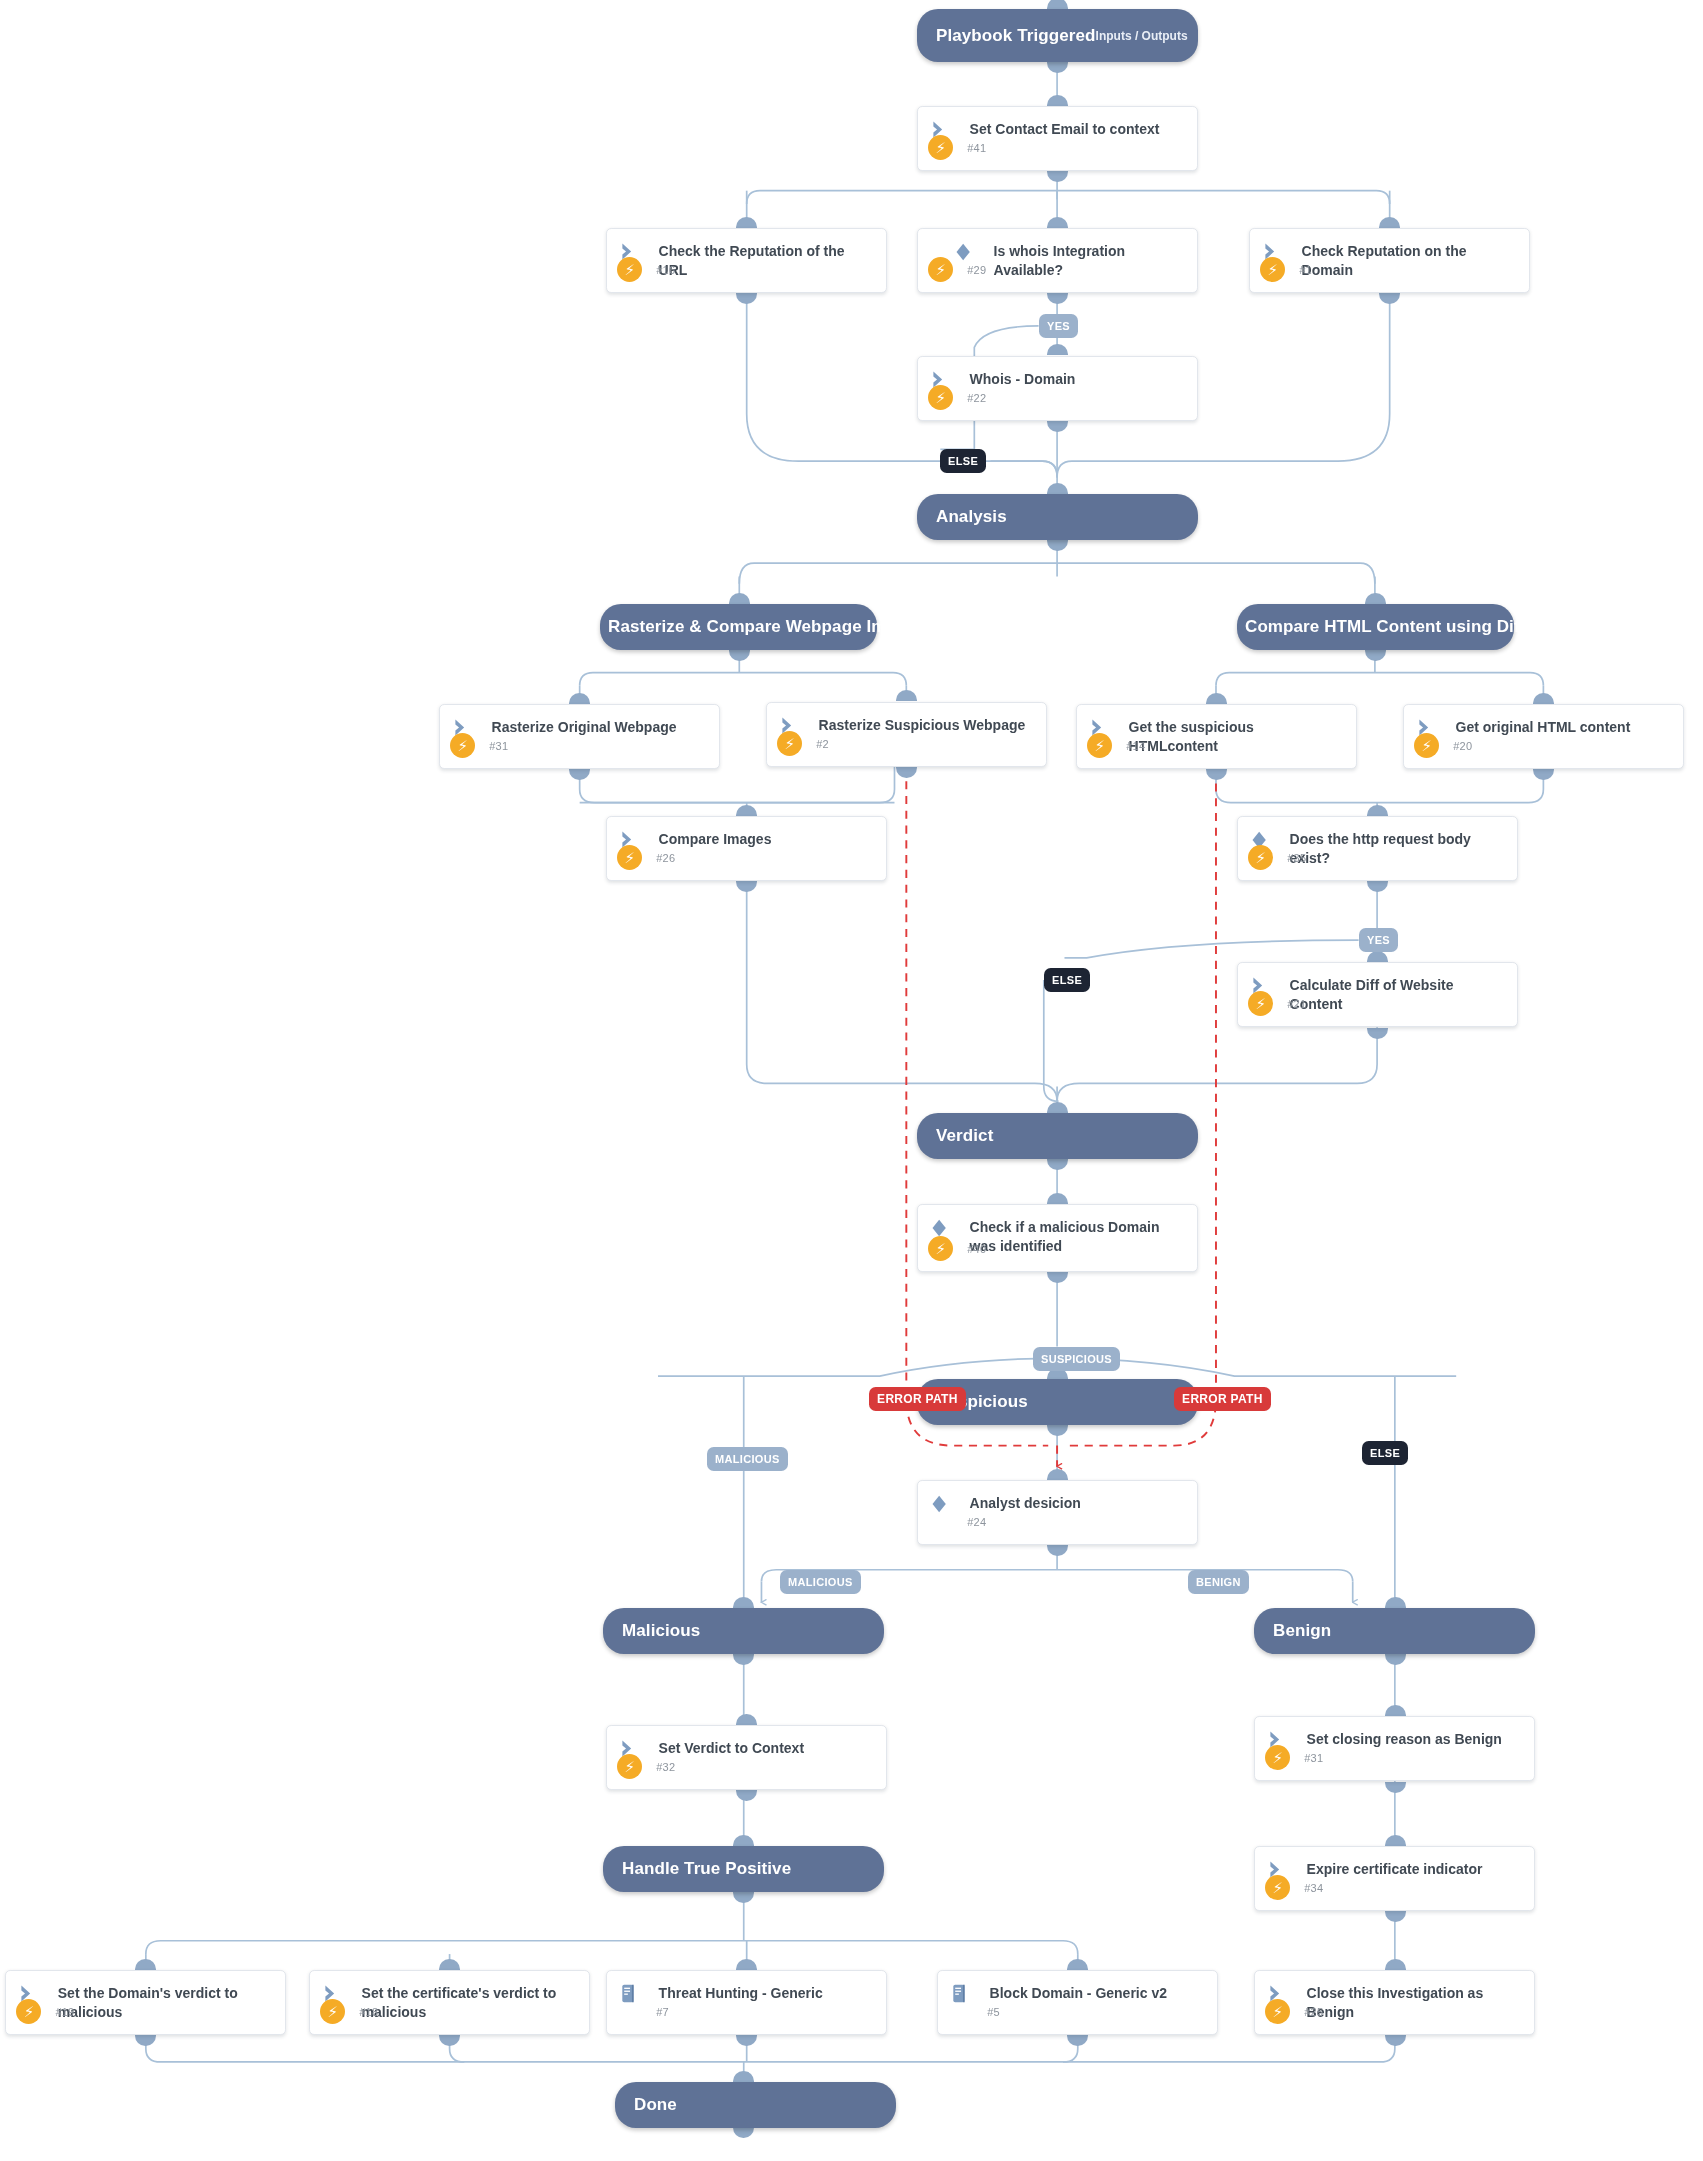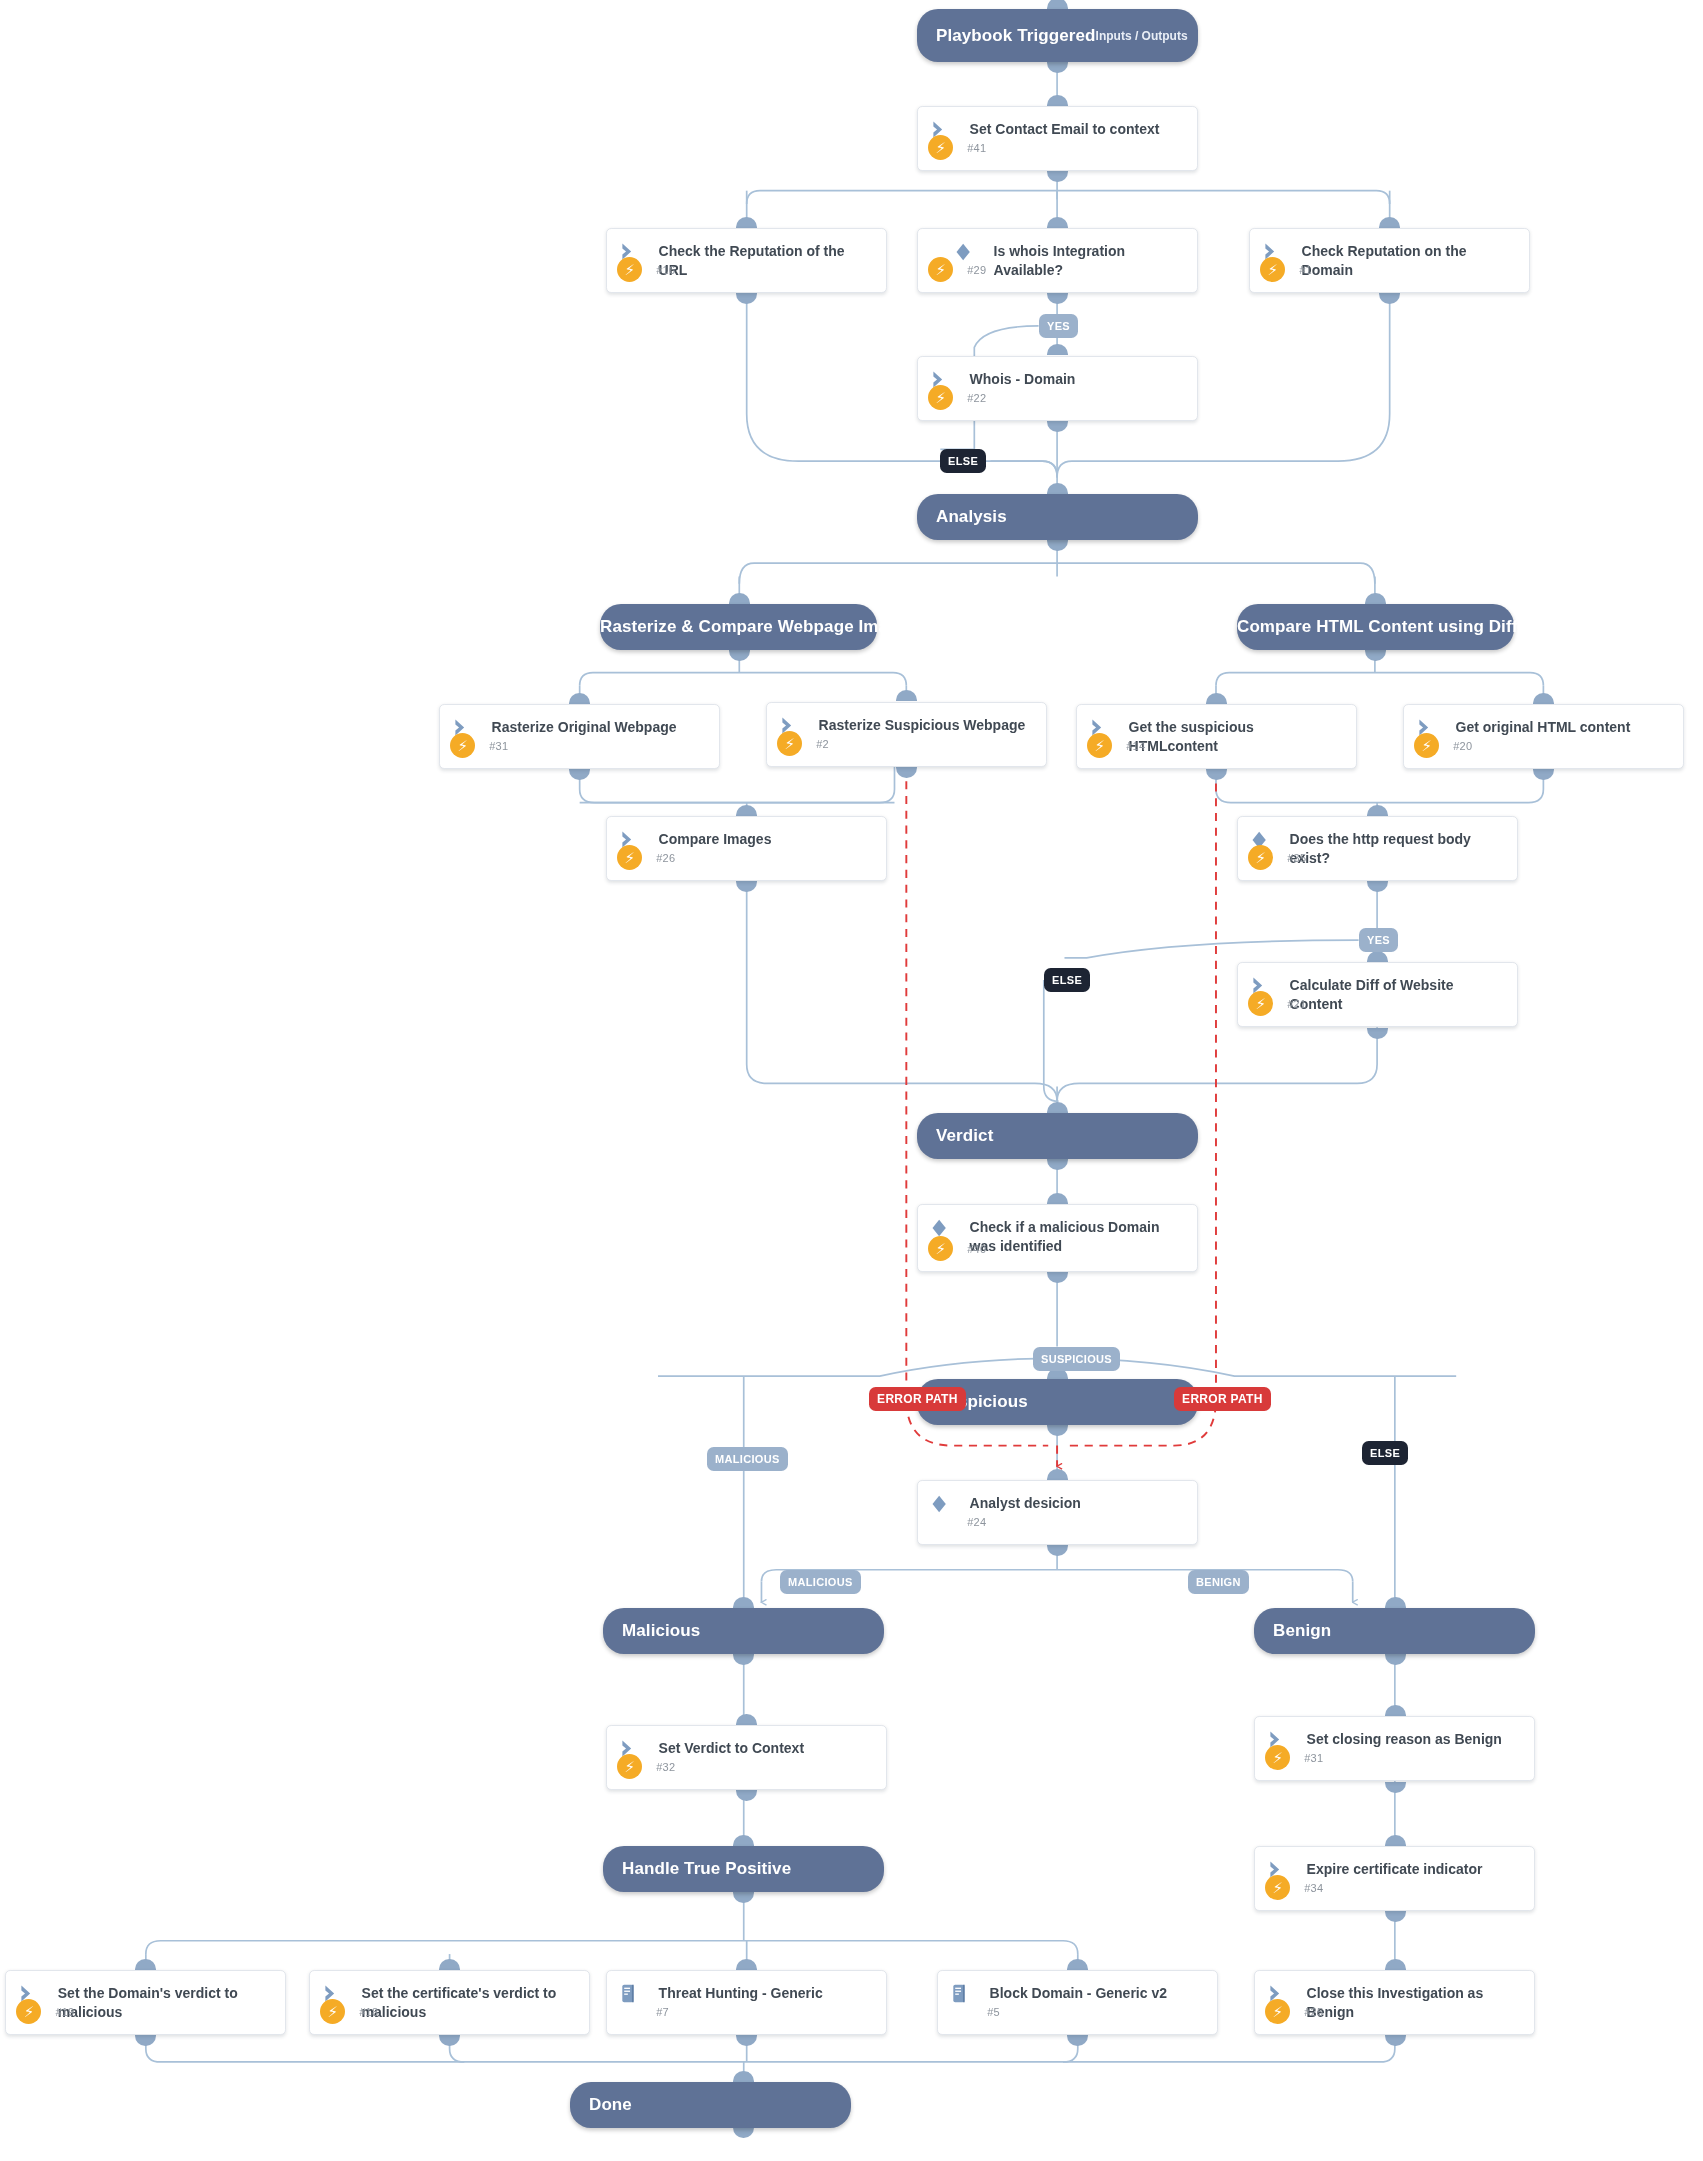--- a/index.html
+++ b/index.html
@@ -34,21 +34,21 @@
   }
   .section .sec-sub{
     margin-left:auto;
     padding-right:19px;
     font-size:12px;
     font-weight:600;
     color:#e9eef6;
     white-space:nowrap;
   }
   .section.centered .sec-title{
-    padding-left:0;
+    padding-left:8px;
     margin:0 auto;
     text-align:center;
   }
 
   
   .task{
     position:absolute;
     background:#ffffff;
     border:0.7px solid #e2e6ec;
     border-radius:5.2px;
@@ -345,21 +345,21 @@
       </div>
       <div class="section" style="left: 603px; top: 1608px; width: 281px; height: 46px;">
         <span class="sec-title">Malicious</span>
       </div>
       <div class="section" style="left: 1254px; top: 1608px; width: 281px; height: 46px;">
         <span class="sec-title">Benign</span>
       </div>
       <div class="section" style="left: 603px; top: 1846px; width: 281px; height: 46px;">
         <span class="sec-title">Handle True Positive</span>
       </div>
-      <div class="section" style="left: 570px; top: 2082px; width: 281px; height: 46px;">
+      <div class="section" style="left: 615px; top: 2082px; width: 281px; height: 46px;">
         <span class="sec-title">Done</span>
       </div>
     </div>
 
   <div id="tasks-layer">
       <div class="task" style="left: 917px; top: 106px; width: 281px; height: 65px;">
         <div class="t-head">
           <span class="t-icon">
             <svg width="15" height="19" viewBox="0 0 20 26" aria-hidden="true">
               <path d="M3 2 L15 13 L3 24 L3 17 L8 13 L3 9 Z" fill="#7e9cc0"></path>

